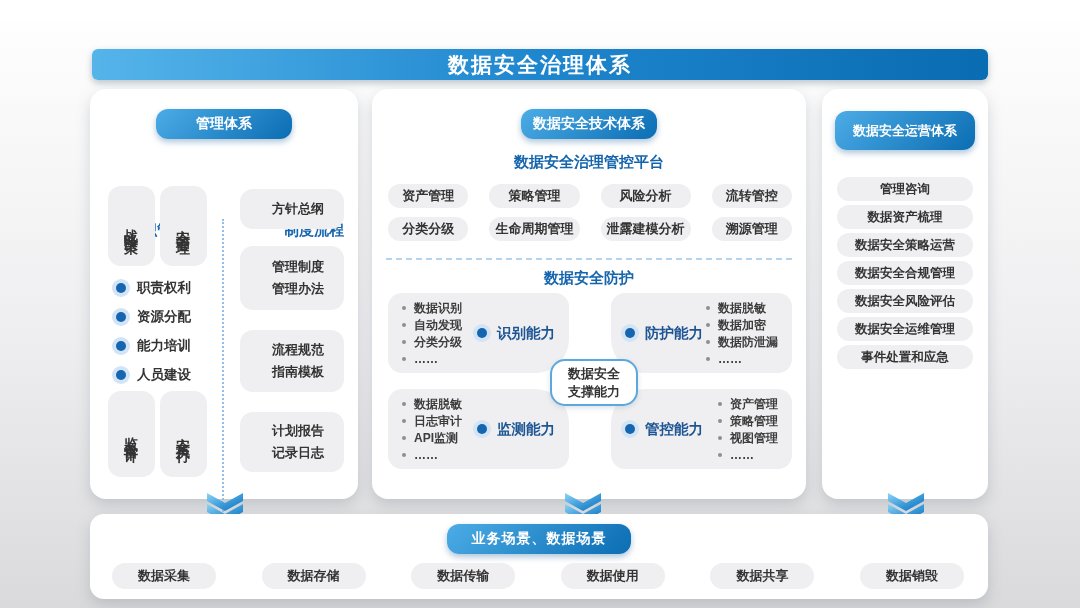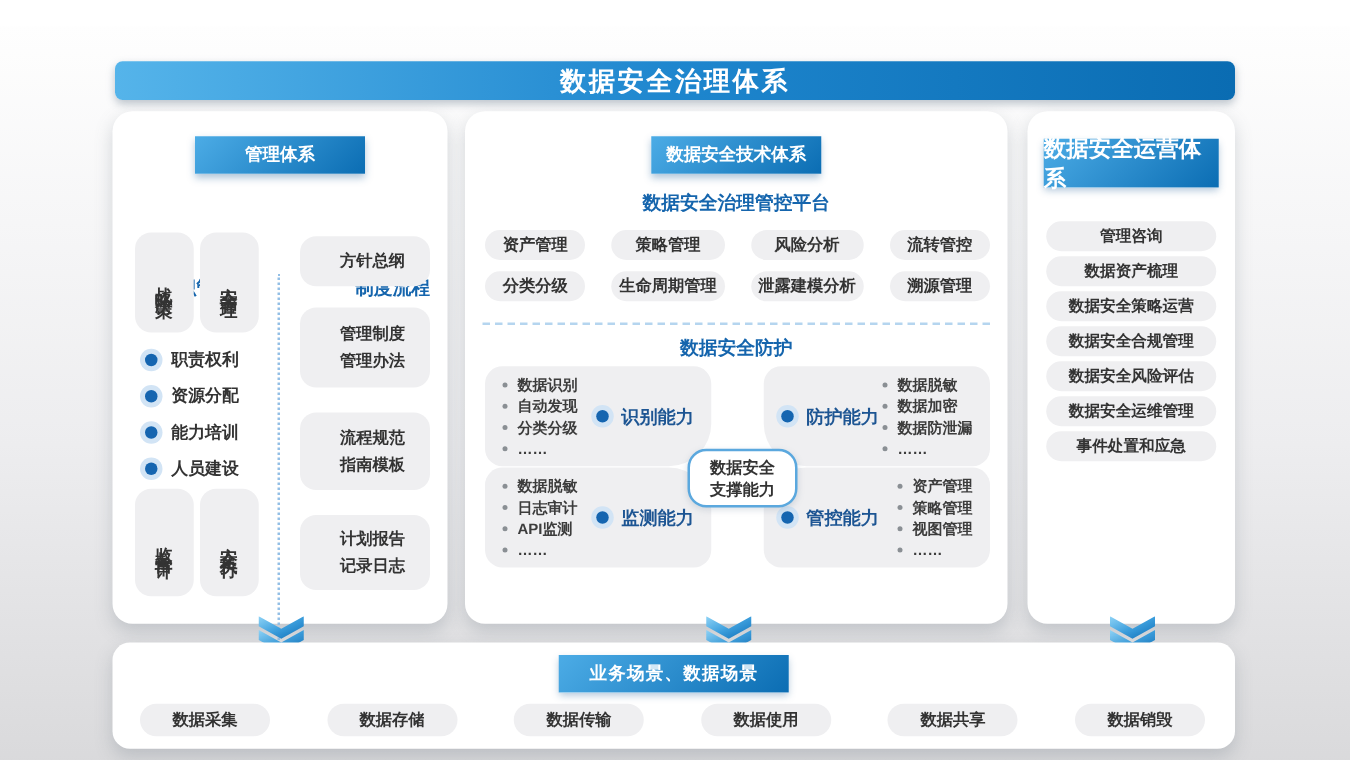--- a/index.html
+++ b/index.html
@@ -18,24 +18,24 @@
   
   .panel { position:absolute; background:#fff; border-radius:16px;
            box-shadow:0 6px 14px rgba(100,110,125,.25); }
   #panel-left   { left:90px;  top:68px; width:268px; height:410px; }
   #panel-mid    { left:372px; top:68px; width:434px; height:410px; }
   #panel-right  { left:822px; top:68px; width:166px; height:410px; }
   #panel-bottom { left:90px;  top:493px; width:898px; height:85px; border-radius:14px; }
 
   .pill { position:absolute; background:linear-gradient(135deg,#4cace6,#0b6db3);
           color:#fff; font-weight:bold; display:flex; align-items:center; justify-content:center;
-          border-radius:0; box-shadow:0 3px 6px rgba(25,90,145,.35); }
+          border-radius:12px; box-shadow:0 3px 6px rgba(25,90,145,.35); }
   #pill-left  { left:50%; transform:translateX(-50%); top:20px; width:136px; height:30px; font-size:14px; }
   #pill-mid   { left:50%; transform:translateX(-50%); top:20px; width:136px; height:30px; font-size:14px; }
-  #pill-right { left:50%; transform:translateX(-50%); top:22px; width:140px; height:39px; font-size:18px; }
+  #pill-right { left:50%; transform:translateX(-50%); top:22px; width:140px; height:39px; font-size:13px; }
   #pill-bottom{ left:50%; transform:translateX(-50%); top:10px; width:184px; height:30px; font-size:14px; letter-spacing:1px; }
 
   .blue-head { color:#1565ad; font-weight:bold; }
   .gray-box  { background:#efeff1; color:#333; font-weight:bold;
                display:flex; align-items:center; justify-content:center; text-align:center; }
 
   
   .lp-colhead { position:absolute; top:132px; font-size:15px; }
   #lp-head-org  { left:0; width:134px; text-align:center; }
   #lp-head-proc { left:150px; width:104px; text-align:right; }
@@ -58,21 +58,21 @@
   #proc-3 { height:60px; }
 
   
   #mid-subtitle { position:absolute; top:64px; left:0; width:100%; text-align:center; font-size:15px; }
   .btn-grid { position:absolute; left:16px; right:14px; top:95px;
               display:grid; grid-template-columns:1fr 1.12fr 1.12fr 1fr; gap:9px 21px; }
   .plat-btn { height:24px; border-radius:12px; font-size:13px; }
   .mid-dash { position:absolute; left:14px; right:14px; top:169px; border-top:2px dashed #b5d5ef; }
   #mid-prot-title { position:absolute; top:180px; left:0; width:100%; text-align:center; font-size:15px; }
   .quad-grid { position:absolute; left:16px; right:14px; top:204px;
-               display:grid; grid-template-columns:1fr 1fr; grid-template-rows:80px 80px; gap:1px 42px; }
+               display:grid; grid-template-columns:1fr 1fr; grid-template-rows:80px 80px; gap:16px 42px; }
   .quad { background:#efeff1; border-radius:14px; display:flex; align-items:center;
           justify-content:space-between; padding:0 14px; }
   #quad-0 { border-bottom-right-radius:34px; }
   #quad-1 { border-bottom-left-radius:34px; }
   #quad-2 { border-top-right-radius:34px; }
   #quad-3 { border-top-left-radius:34px; }
   .cap-label { display:flex; align-items:center; gap:10px; font-size:14.5px; font-weight:bold; color:#1d5593; flex:none; }
   .cap-label .ring-dot { margin-left:0; }
   .cap-list { list-style:none; display:flex; flex-direction:column; gap:1px; }
   .cap-list li { display:flex; align-items:center; gap:8px; font-size:12px; font-weight:bold; color:#3c3c3c; line-height:16px; }

